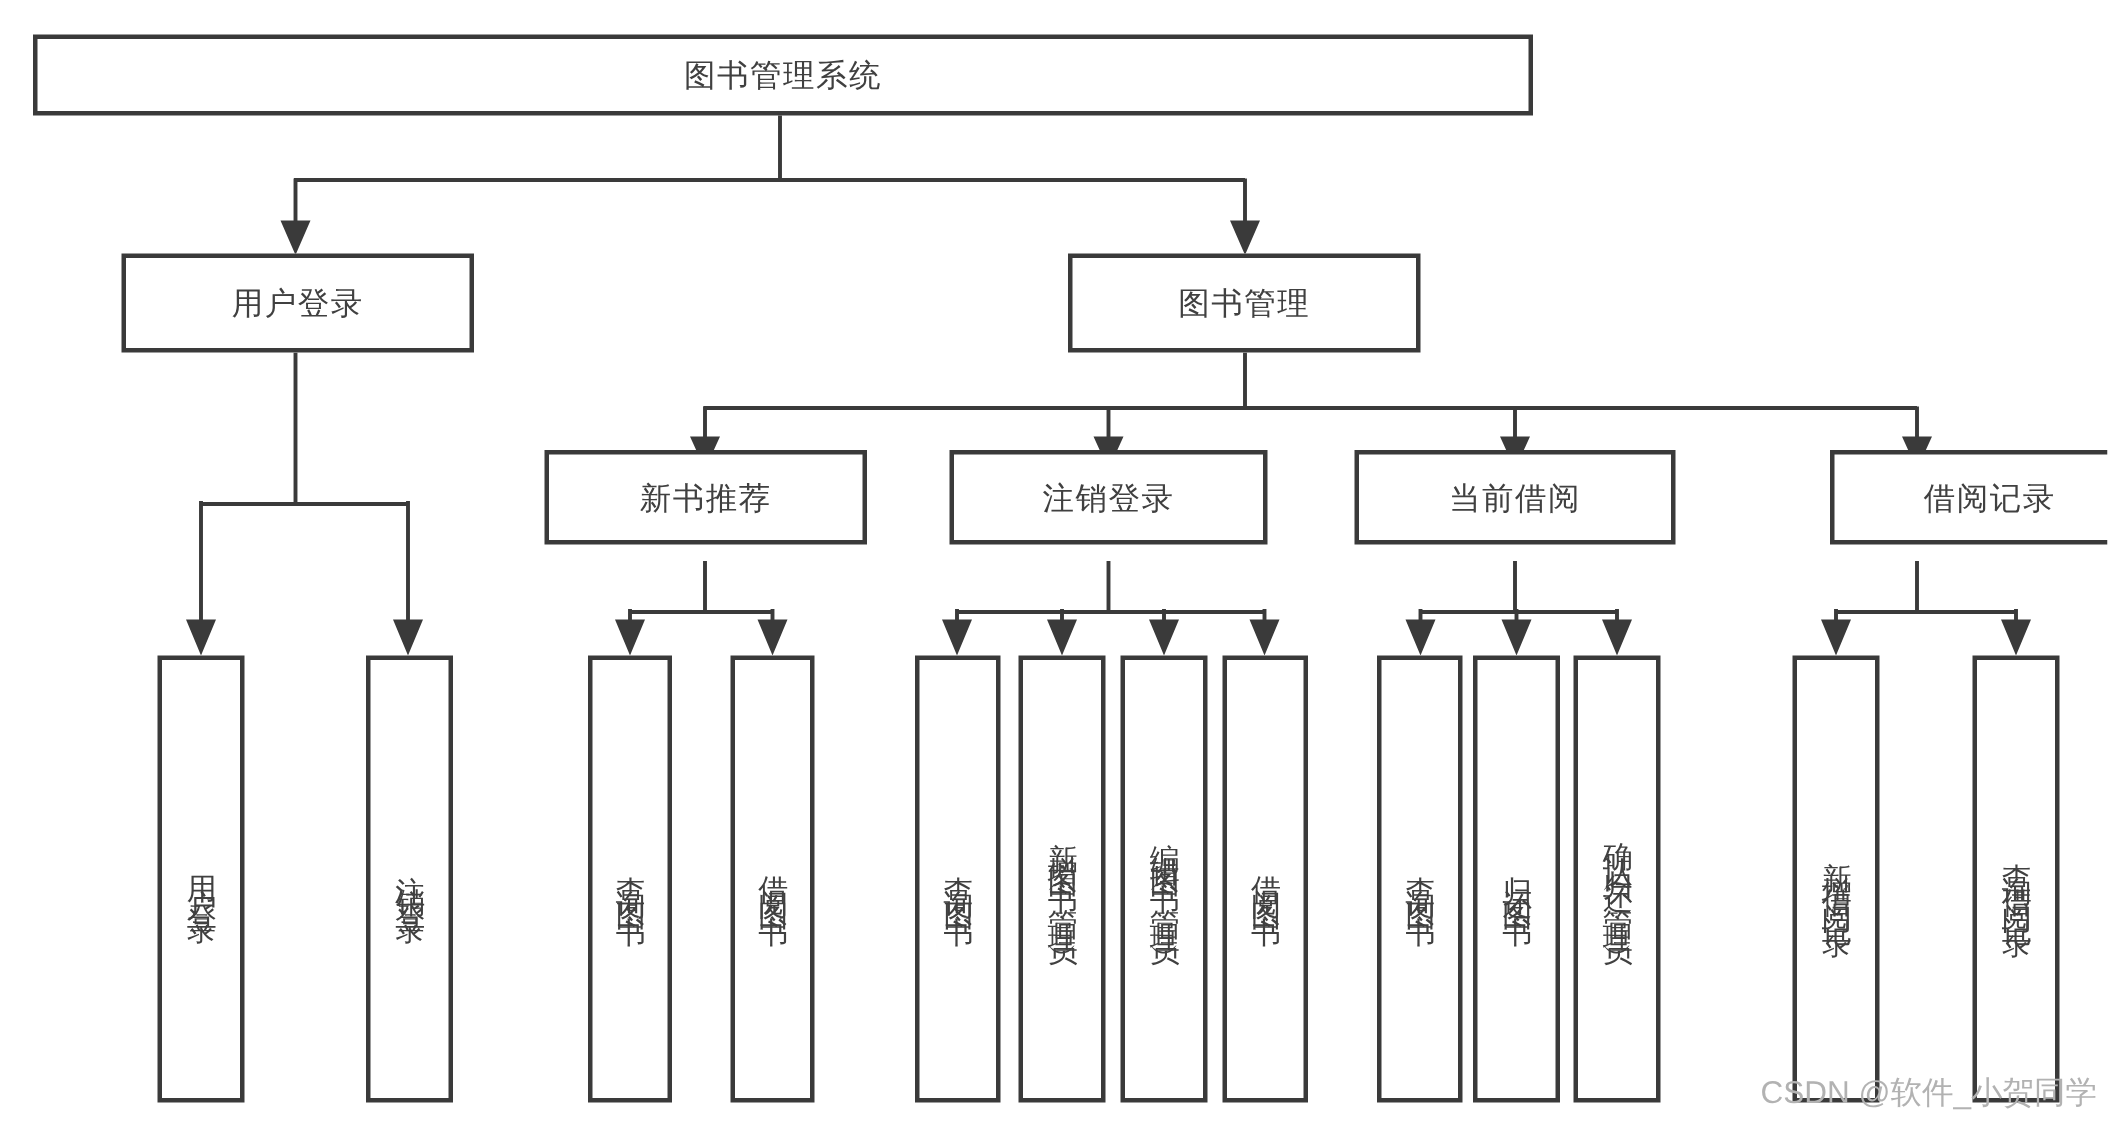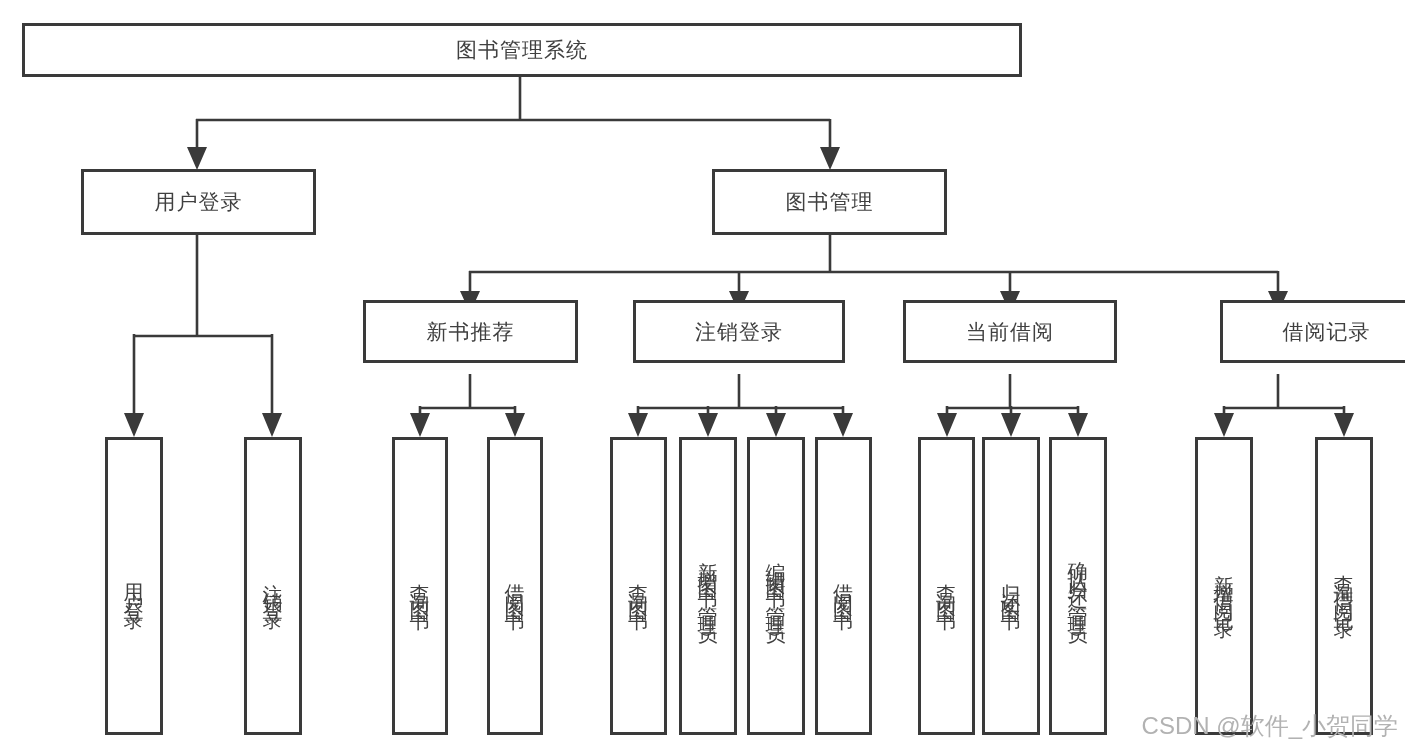--- a/index.html
+++ b/index.html
@@ -39,21 +39,21 @@
   .vlabel{
     writing-mode:vertical-rl;
     text-orientation:mixed;
     font-size:20px;color:var(--text);
     letter-spacing:9px;
     line-height:1;
     white-space:nowrap;
   }
   .watermark{
     position:absolute;right:7px;bottom:5px;
-    font-size:24px;color:var(--watermark);
+    font-size:21px;color:var(--watermark);
     z-index:3;
     white-space:nowrap;
   }
 </style>
 </head>
 <body>
 
 <div class="canvas">
 
   <svg class="connectors" viewBox="0 0 1405 747" xmlns="http://www.w3.org/2000/svg" aria-hidden="true">

